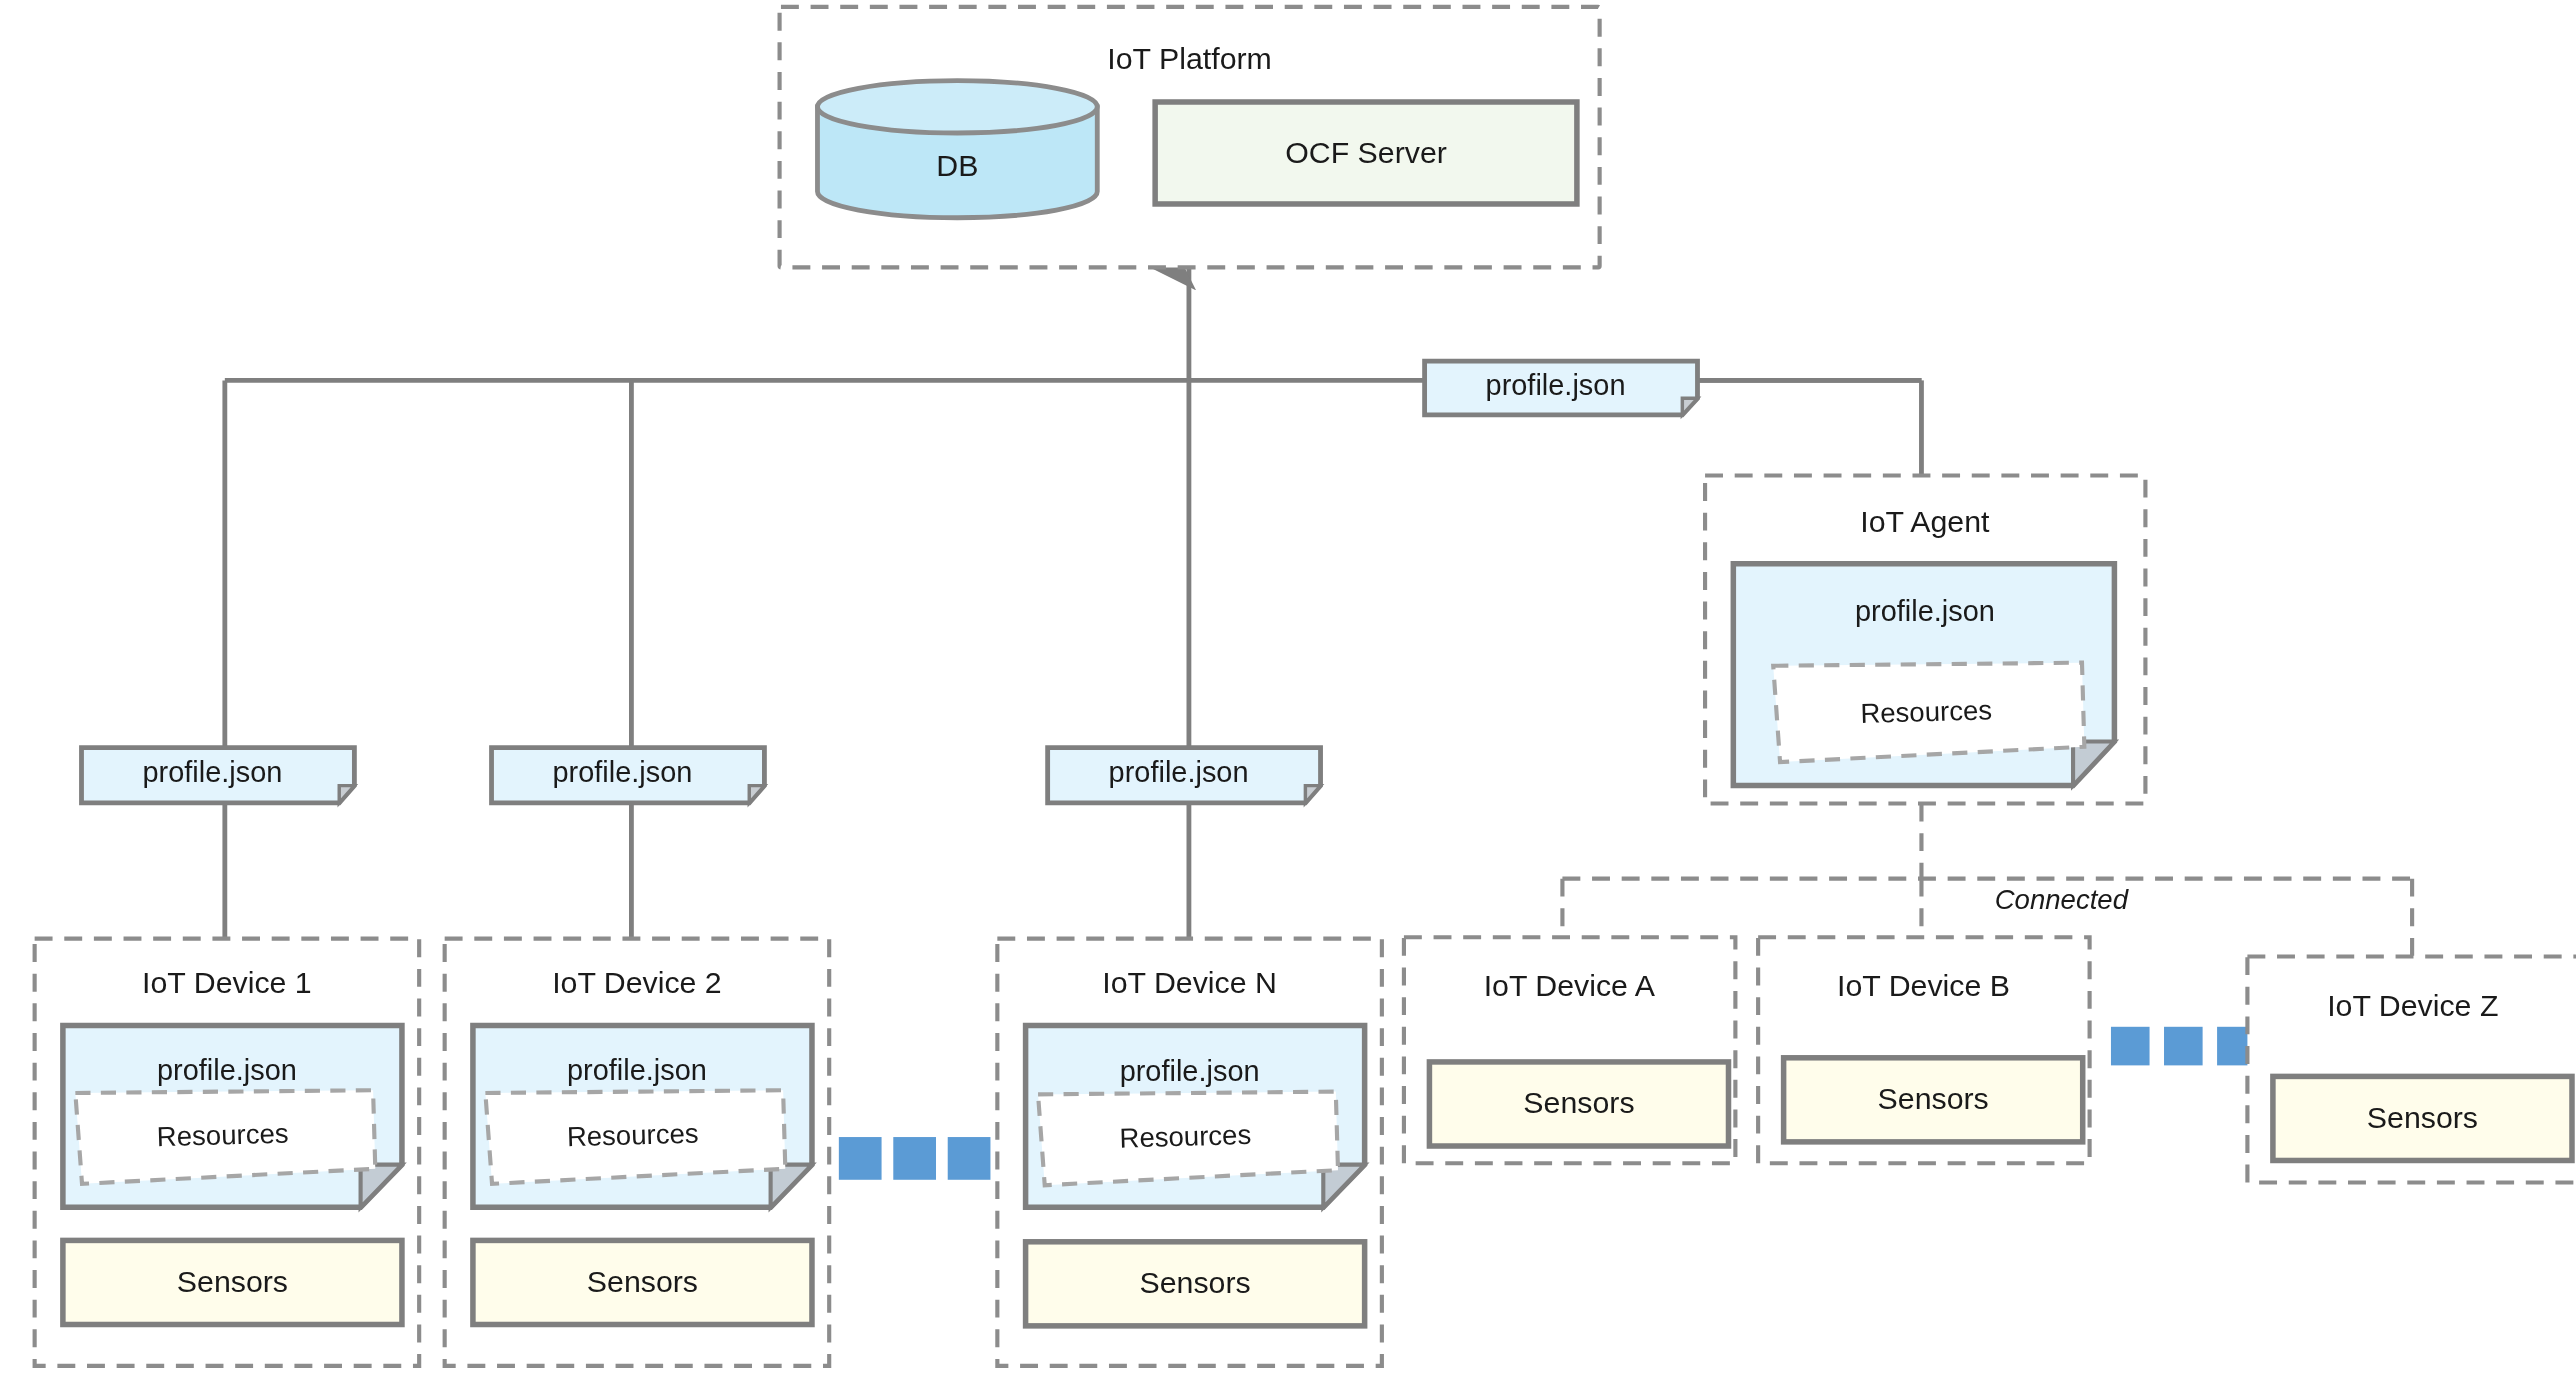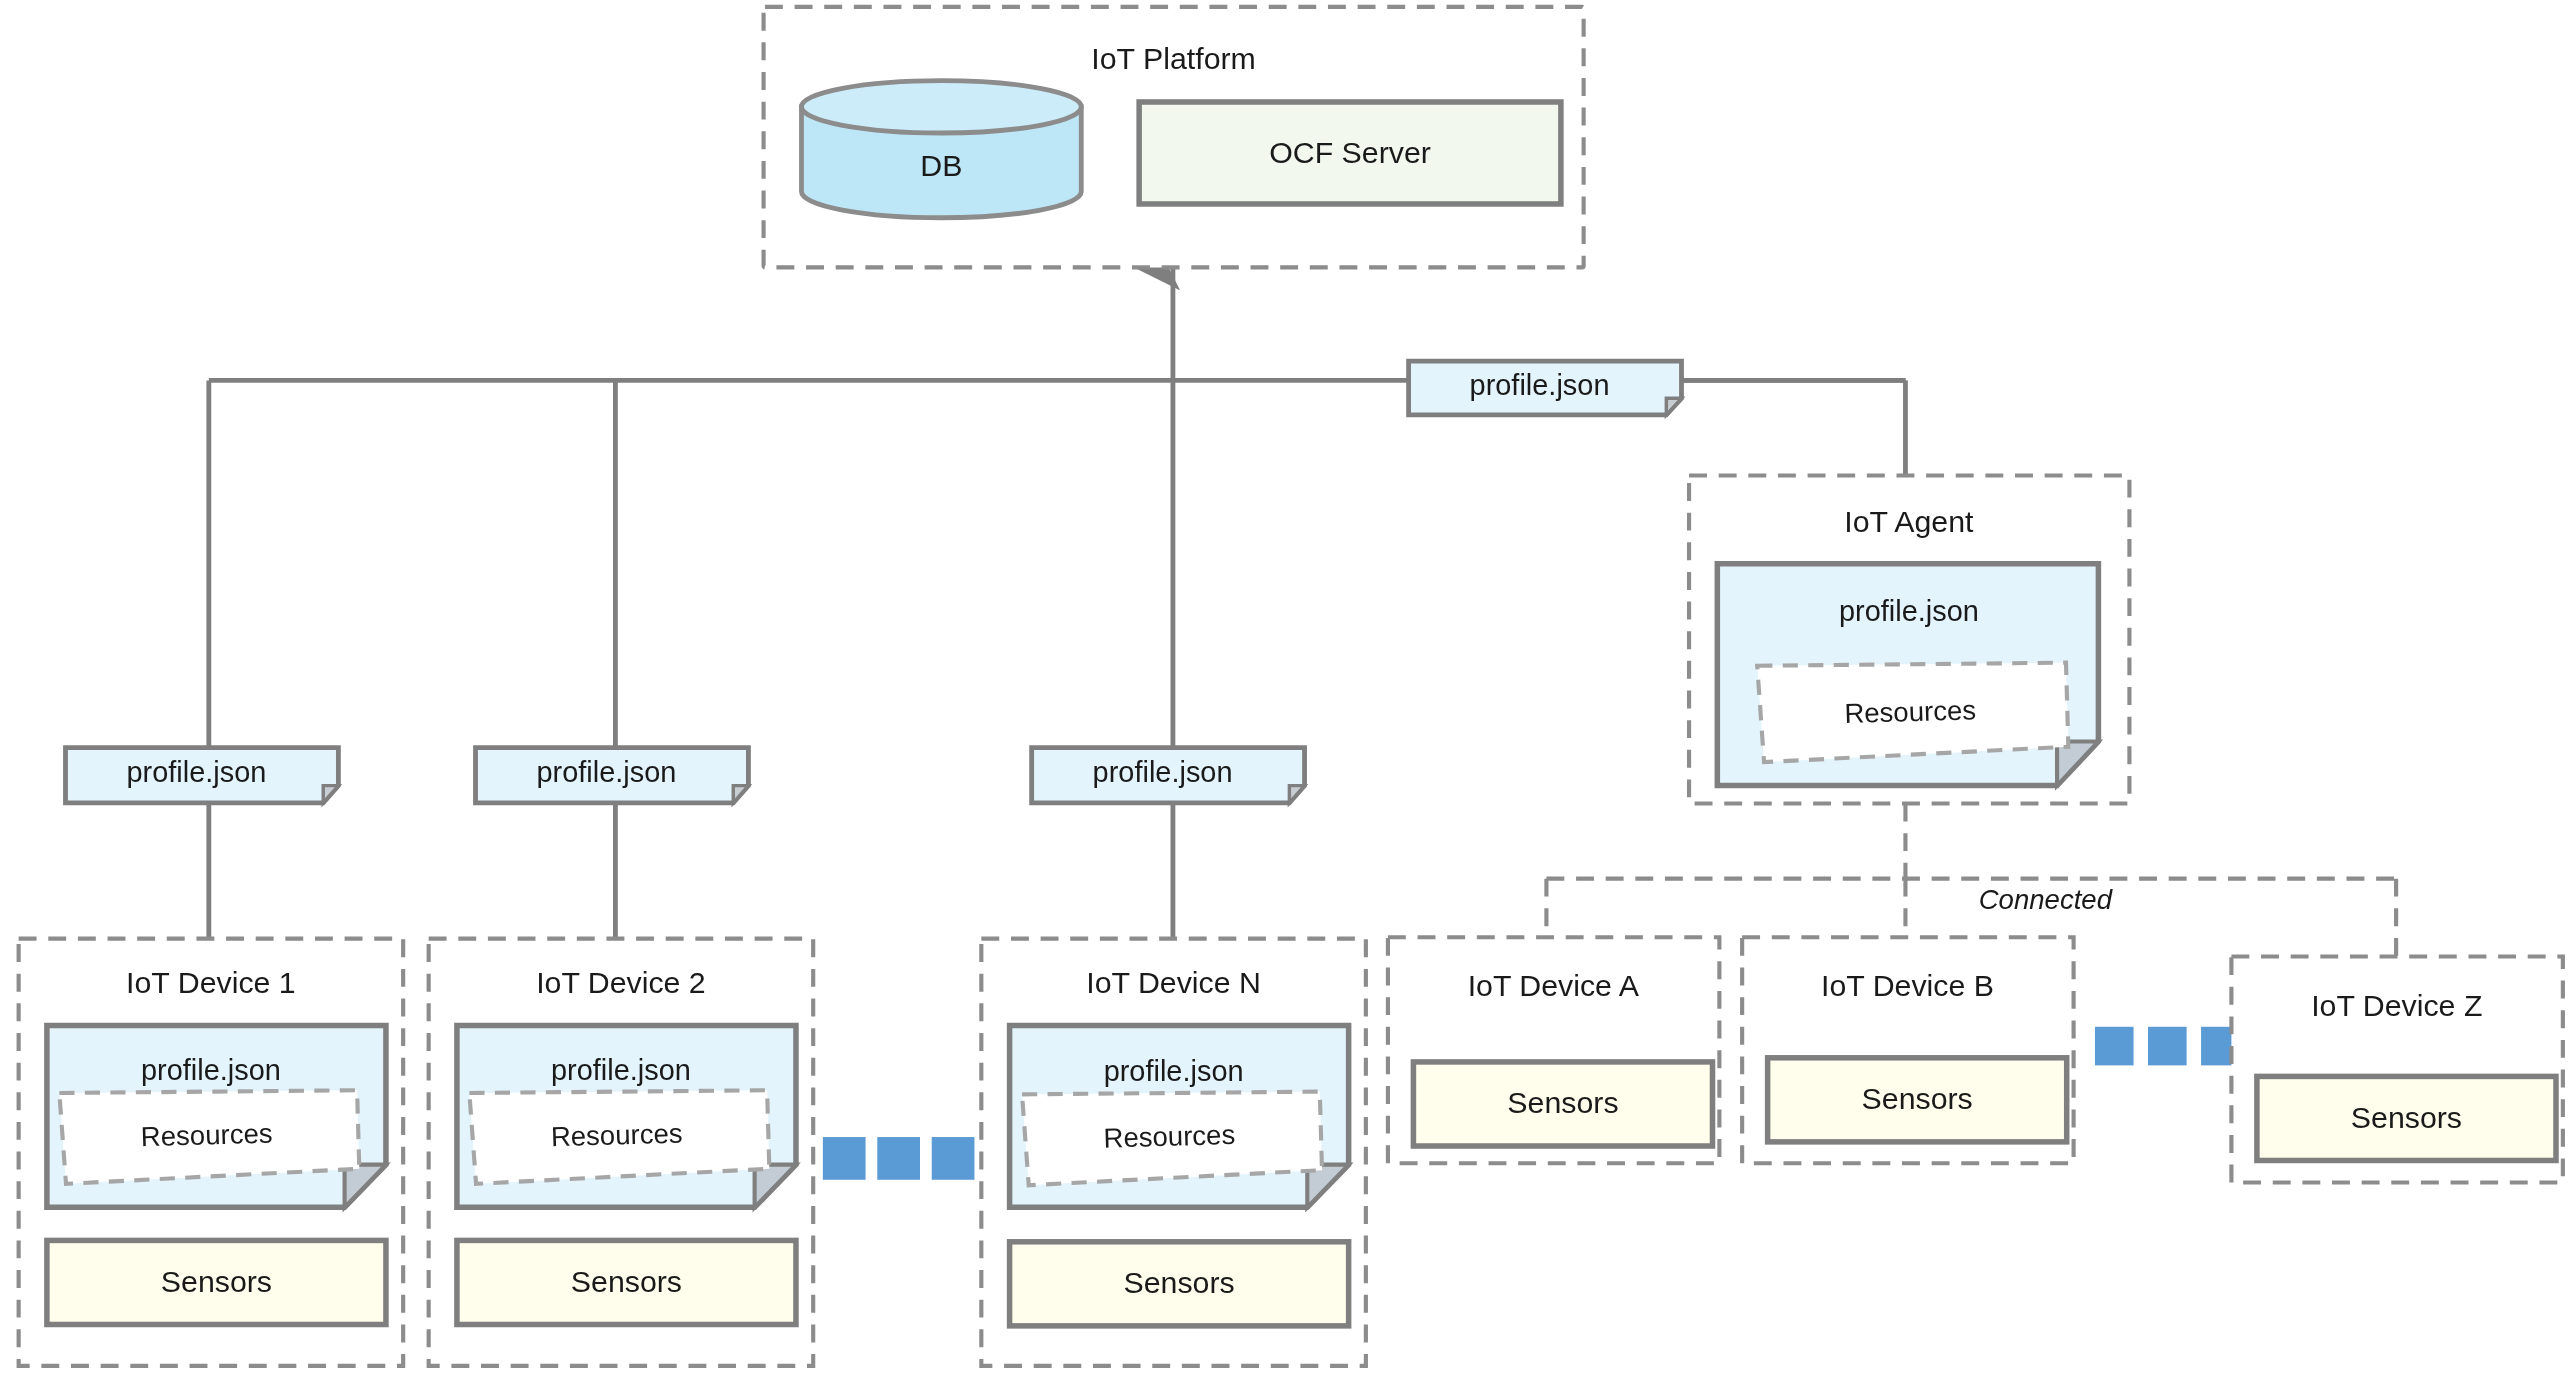--- a/index.html
+++ b/index.html
@@ -11,20 +11,21 @@
   body {
     width: 2576px;
     height: 1381px;
     font-family: "Liberation Sans", sans-serif;
     overflow: hidden;
   }
   #diagram-root {
     position: relative;
     width: 2176px;
     height: 1381px;
+    margin-left: 16px;
   }
   svg#diagram-svg {
     position: absolute;
     top: 0;
     left: 0;
     width: 2576px;
     height: 1381px;
     display: block;
   }
   .dia-label {

